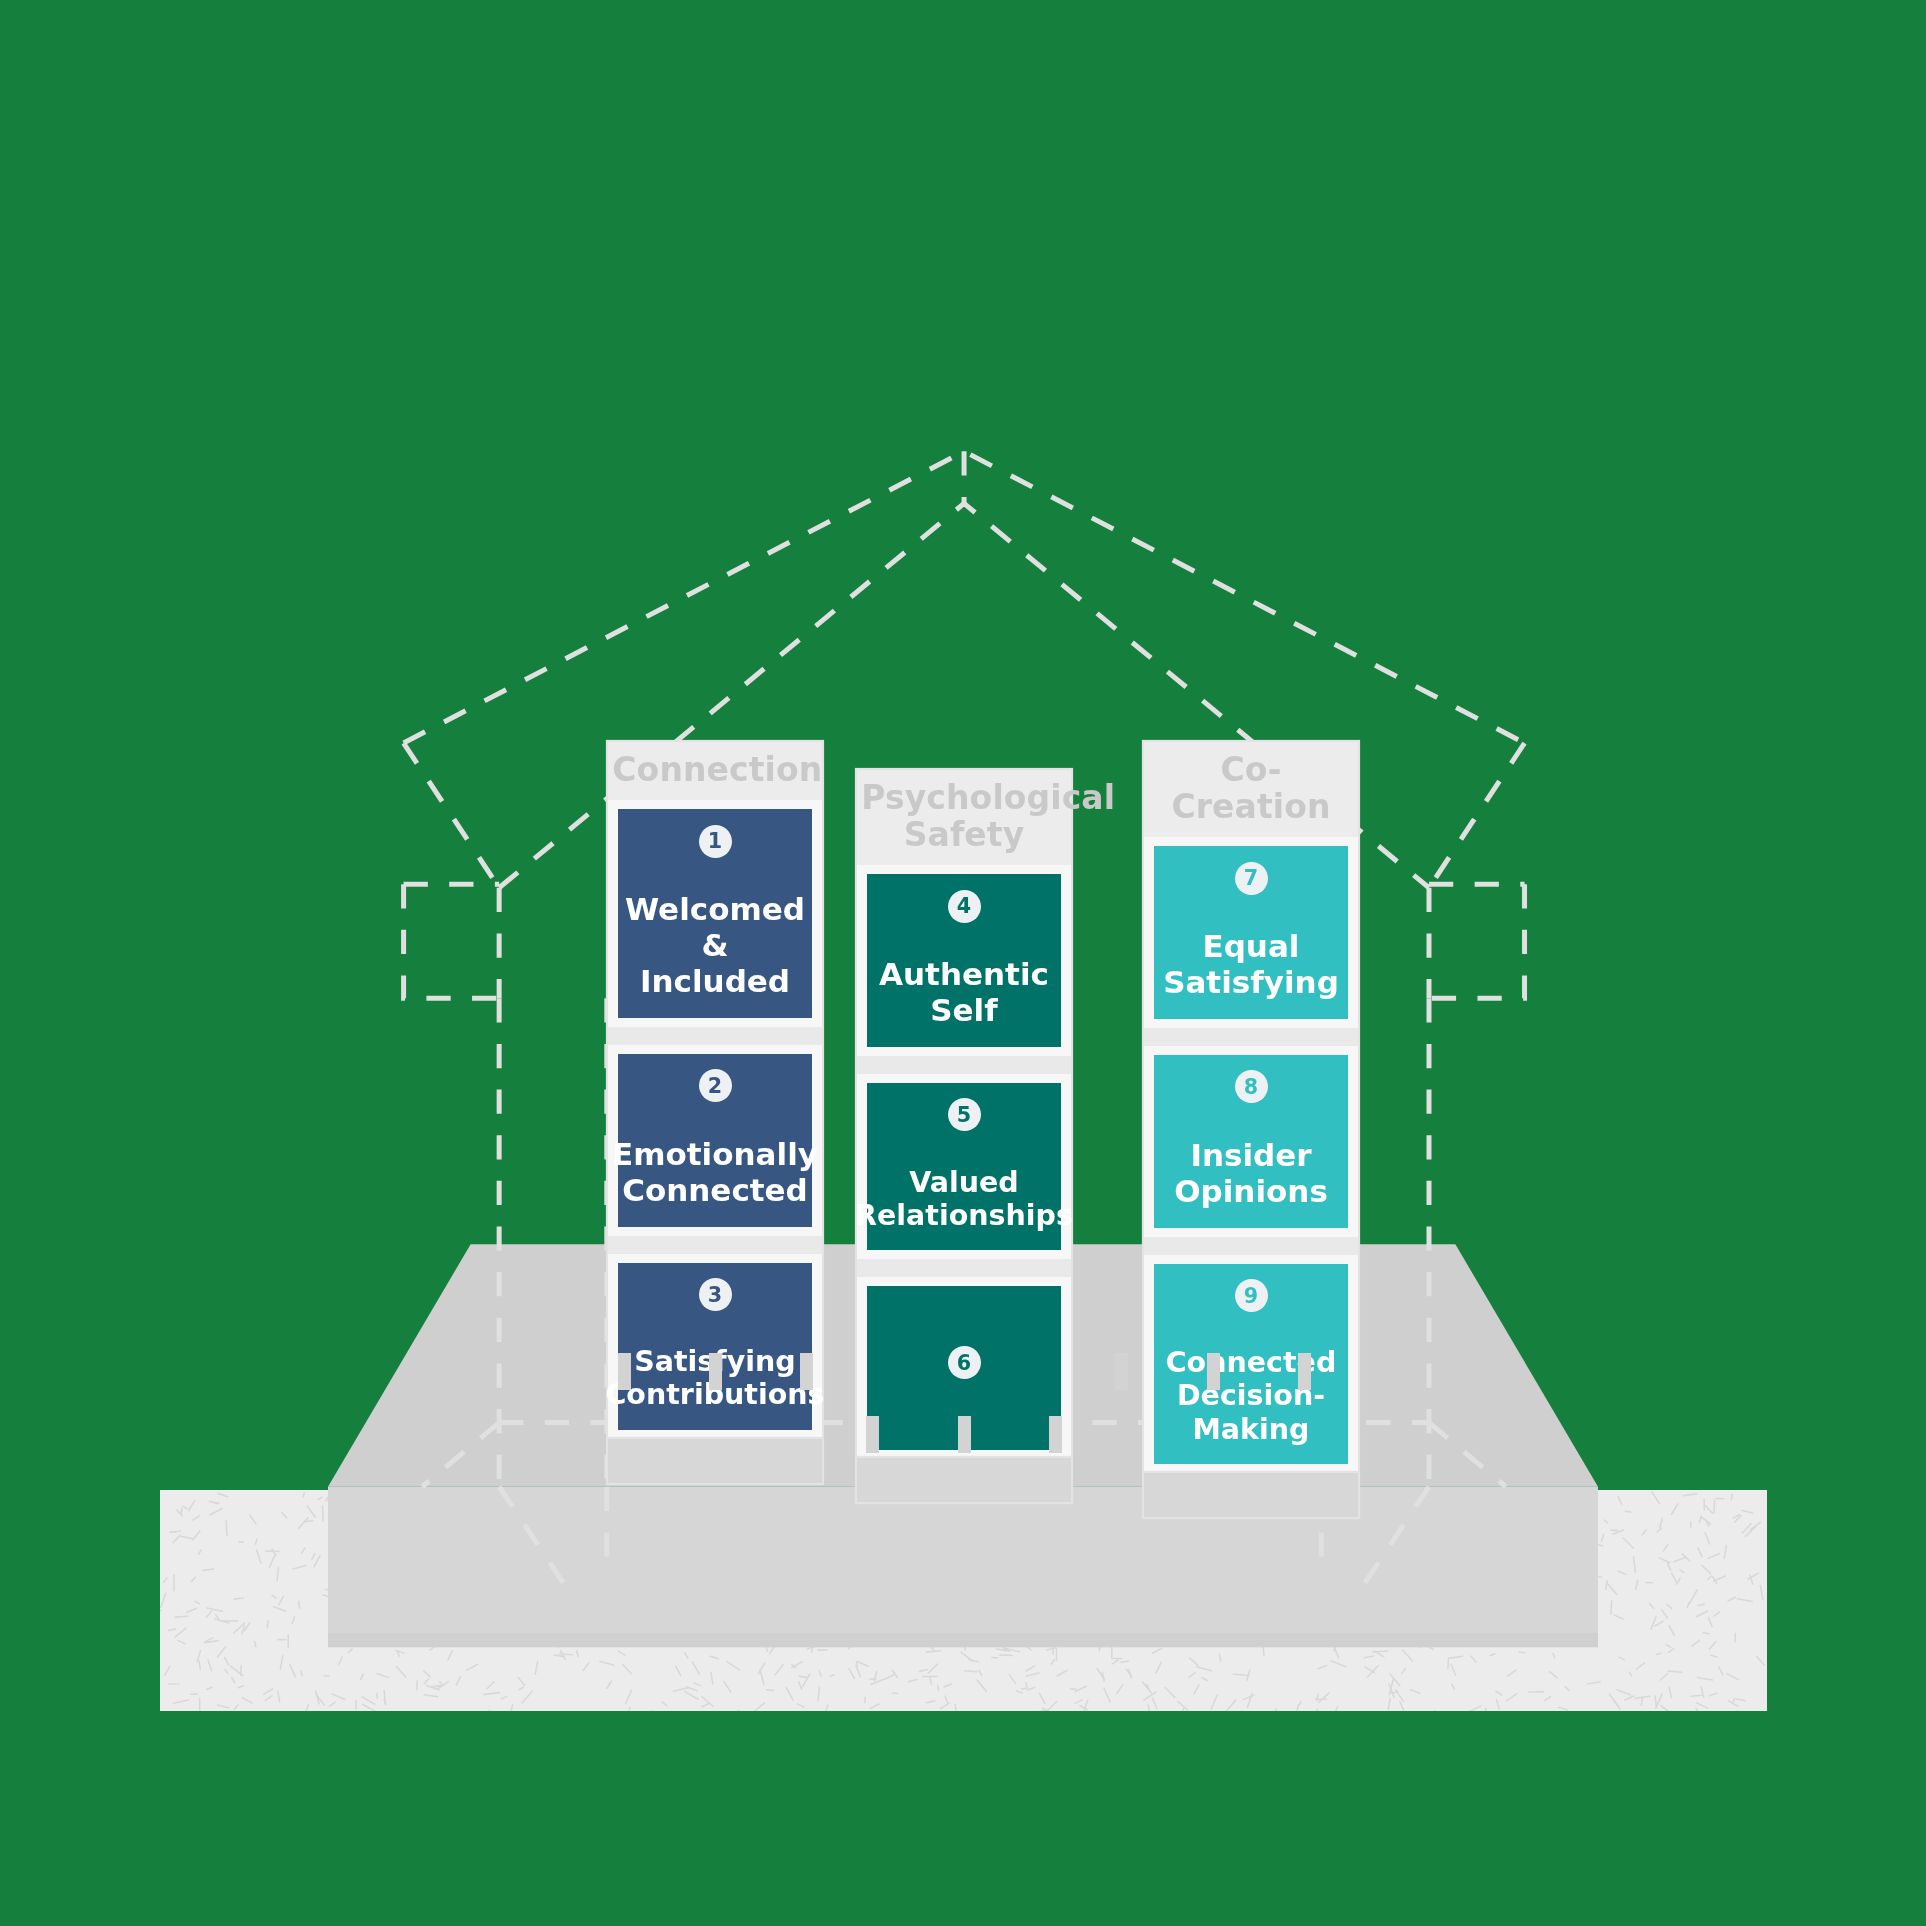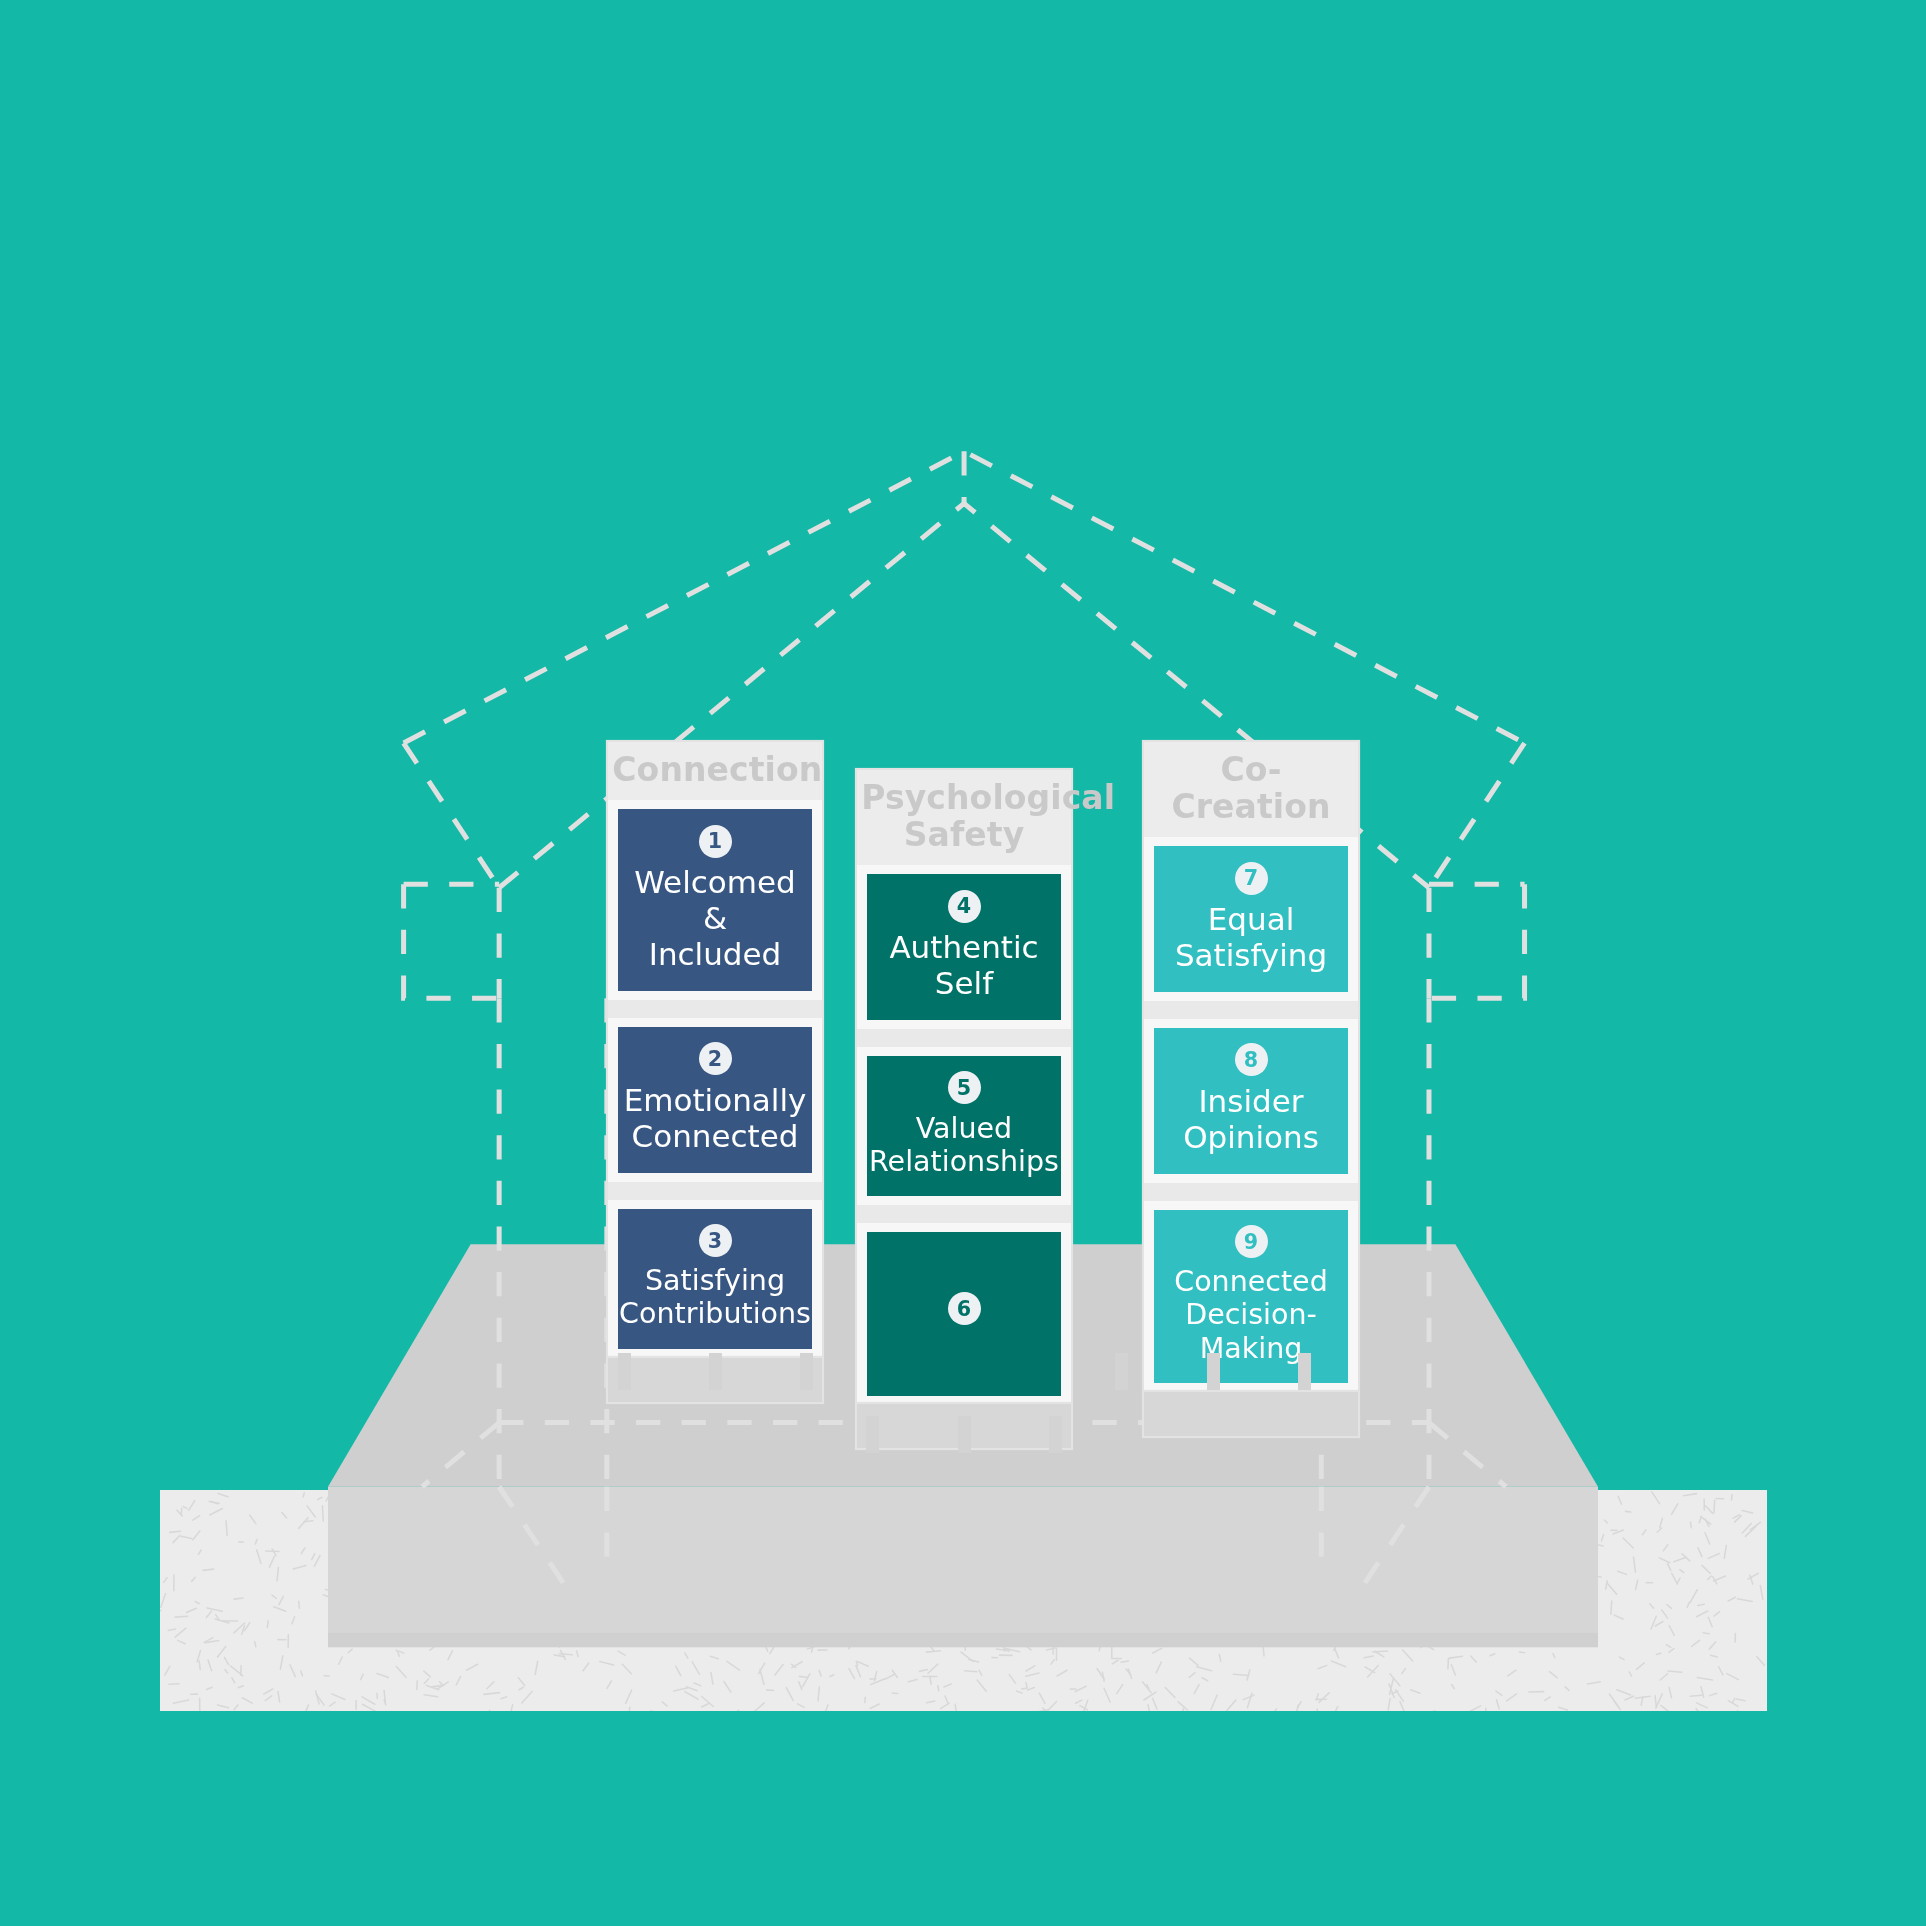--- a/index.html
+++ b/index.html
@@ -1,18 +1,18 @@
 <!DOCTYPE html>
 <html style="font-size:11.4px"><head>
 <meta charset="utf-8">
 <style>
   html,body{margin:0;padding:0;background:#ffffff;}
   body{width:1926px;height:1926px;font-family:"DejaVu Sans",sans-serif;overflow:hidden;}
 
-  #stage{position:relative;width:1926px;height:1926px;background:#14b8a6;}
+  #stage{position:relative;width:1926px;height:1926px;background:#15803d;}
 
   
   .ground{
     position:absolute;left:160px;top:1490px;width:1607px;height:221px;
     background:#ececec;
   }
   .ground-texture{position:absolute;inset:0;opacity:.55;}
 
   
   .found-top{
@@ -59,23 +59,24 @@
     width:33px;height:33px;border-radius:50%;
     background:#eef1f4;
     display:flex;align-items:center;justify-content:center;
     font-size:20.7px;font-weight:700;
     margin-bottom:7.1px;
     flex:0 0 auto;
   }
   .card-label{
     font-size:31px;
     line-height:1.16;
-    font-weight:400;
+    font-weight:700;
     color:#ffffff;
     white-space:pre-line;
+    margin-top:27px;
   }
   .card-label.small{font-size:28.5px;}
   .pillar-foot{
     background:#d7d7d7;
     box-shadow:0 0 0 2.1px #e3e3e3;
   }
   .leg{position:absolute;background:#d3d3d3;width:13px;}
 
   
   .sep{background:#e9e9e9;height:18.5px;margin:0 -10px;}

